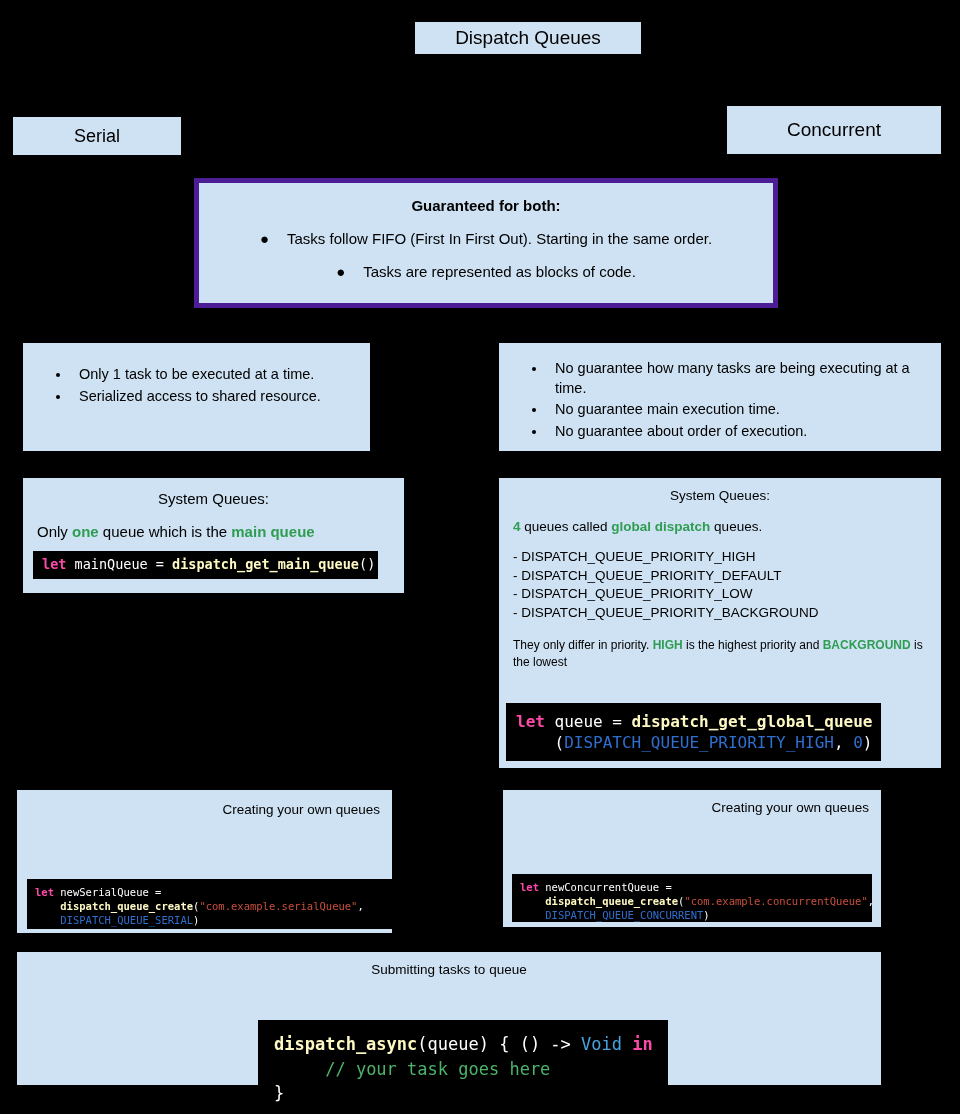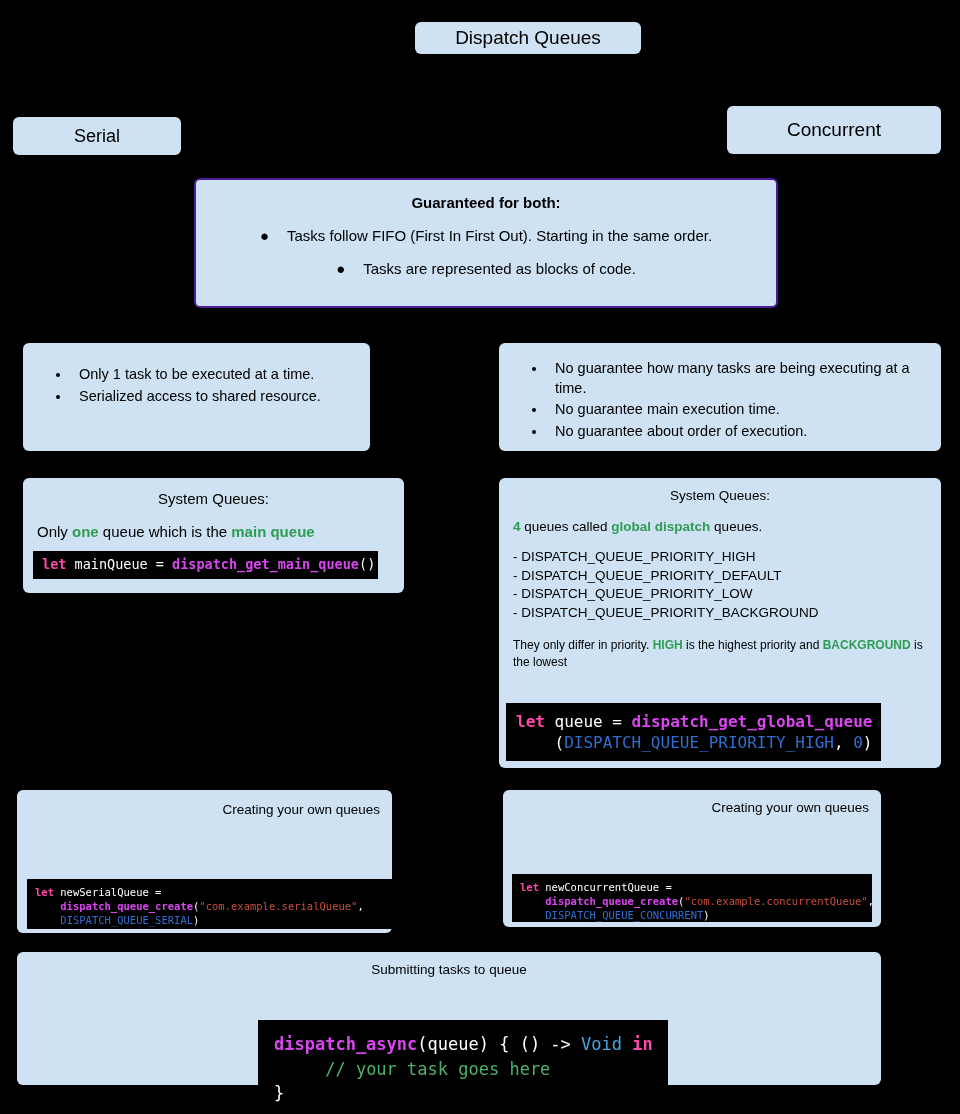--- a/index.html
+++ b/index.html
@@ -12,21 +12,20 @@
     height: 1114px;
     position: relative;
     font-family: "Liberation Sans", sans-serif;
     color: #000;
     overflow: hidden;
   }
   .box {
     position: absolute;
     background: #cfe2f3;
     box-sizing: border-box;
-    border-radius: 6px;
   }
   .title-box {
     left: 415px;
     top: 22px;
     width: 226px;
     height: 32px;
     display: flex;
     align-items: center;
     justify-content: center;
     font-size: 19px;
@@ -49,21 +48,21 @@
     display: flex;
     align-items: center;
     justify-content: center;
     font-size: 19px;
   }
   .guaranteed-box {
     left: 194px;
     top: 178px;
     width: 584px;
     height: 130px;
-    border: 2px solid #4c1d95;
+    border: 5px solid #4c1d95;
     padding: 14px 10px 0 10px;
   }
   .guaranteed-title {
     text-align: center;
     font-weight: bold;
     font-size: 15px;
   }
   .guaranteed-list {
     margin: 16px 0 0 0;
     padding: 0;
@@ -151,21 +150,21 @@
   .green { color: #2e9d52; font-weight: bold; }
 
   .code {
     background: #000;
     font-family: "DejaVu Sans Mono", monospace;
     color: #ffffff;
     box-sizing: border-box;
     white-space: pre;
   }
   .kw-let { color: #ff49a8; font-weight: bold; }
-  .fn { color: #d946ef; font-weight: bold; }
+  .fn { color: #fef9c3; font-weight: bold; }
   .str { color: #c94f3d; }
   .const { color: #2f6fd0; }
   .cmt { color: #4db36a; }
   .type { color: #4aa3df; }
   .plainw { color: #ffffff; }
 
   .code-main {
     position: absolute;
     left: 33px;
     top: 551px;

